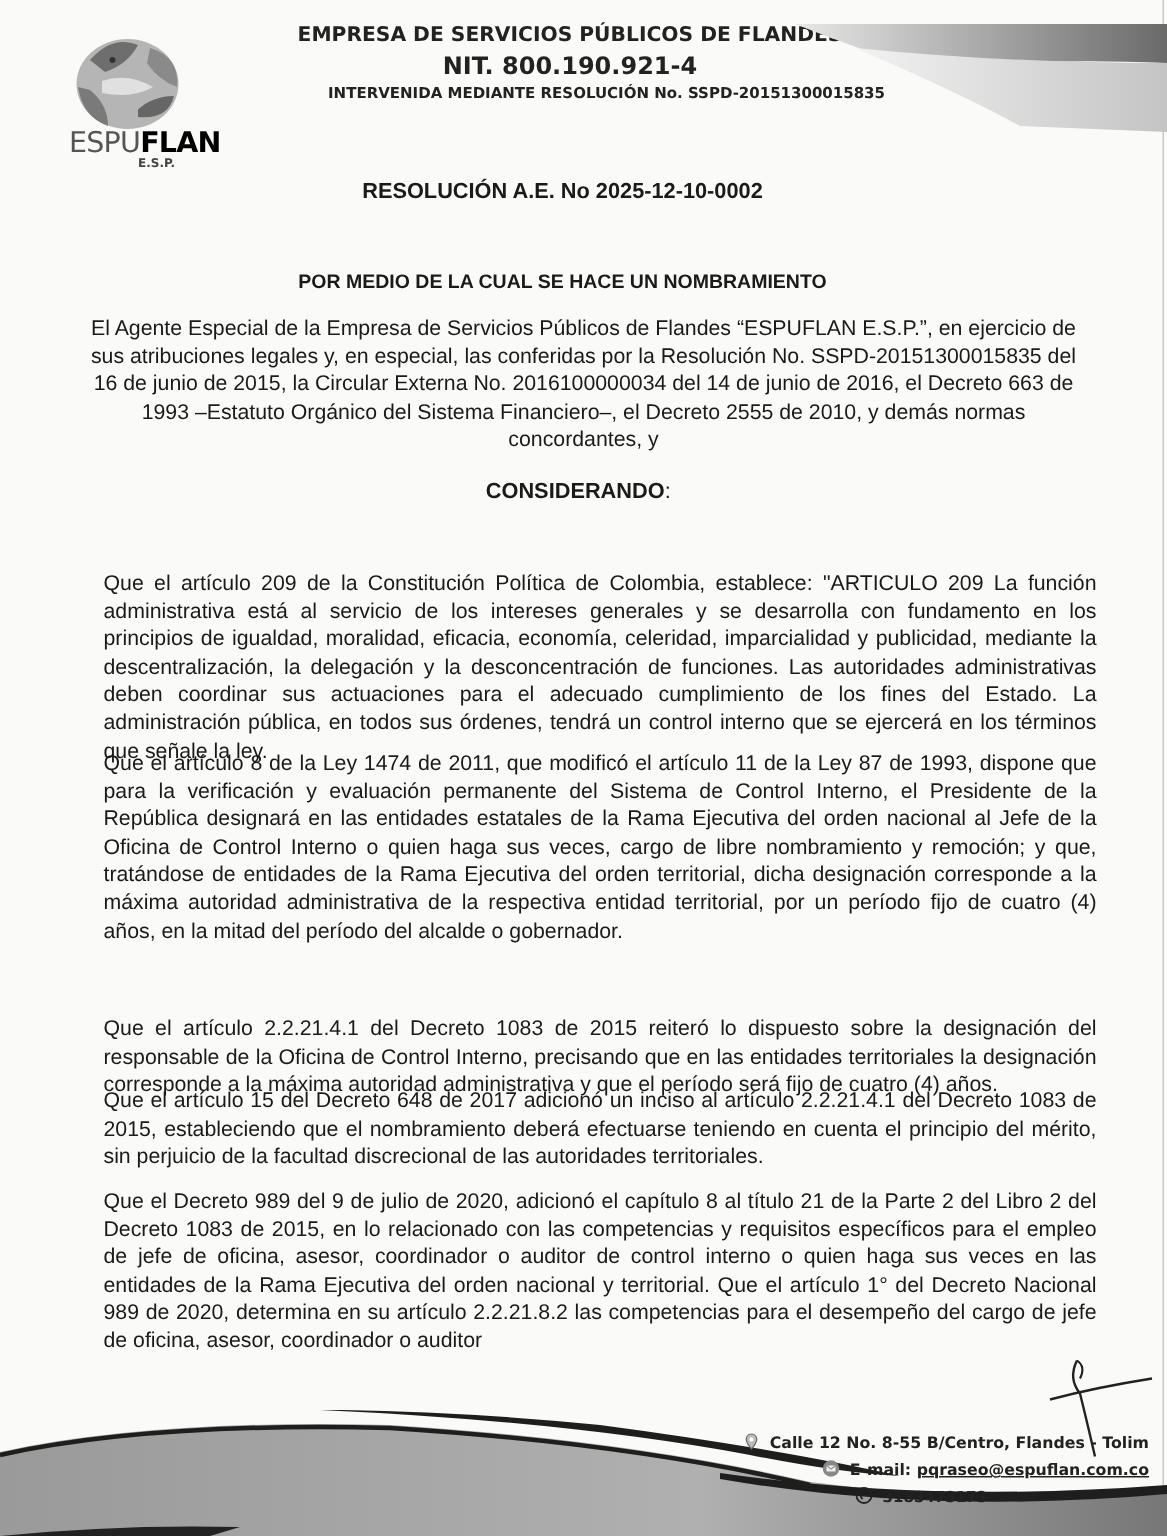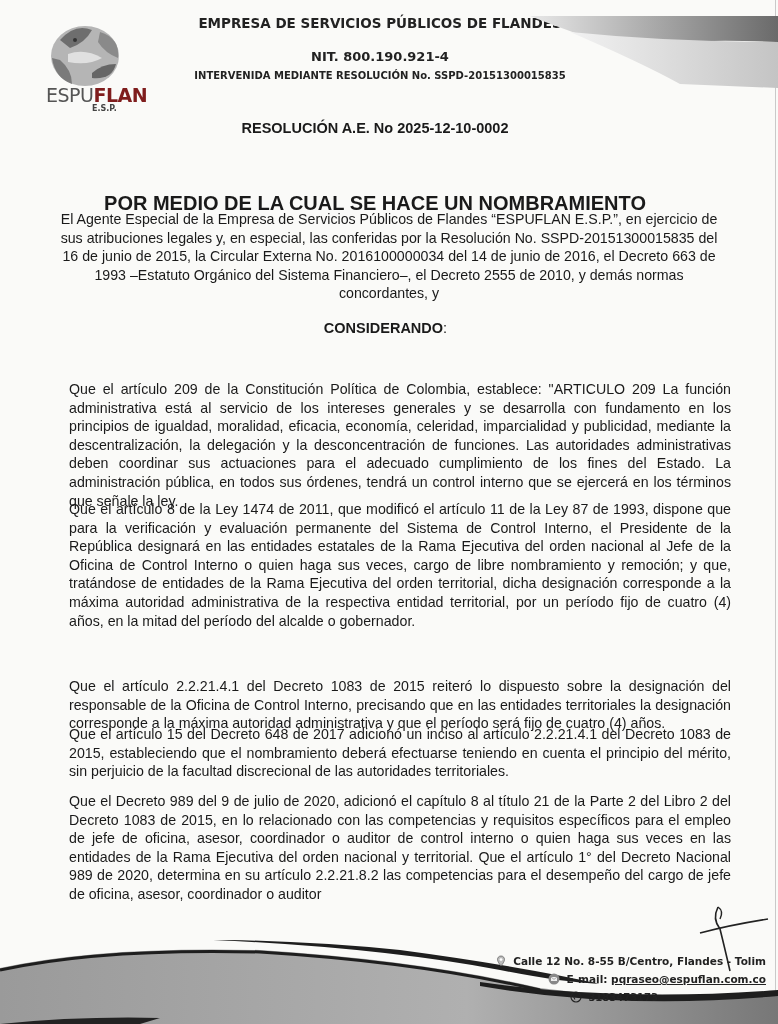--- a/index.html
+++ b/index.html
@@ -1,31 +1,31 @@
 <!DOCTYPE html>
 <html><head>
 <meta charset="utf-8">
 <style>
   html, body { margin:0; padding:0; }
   body { width:778px; height:1024px; position:relative; overflow:hidden; background:#f7f7f5; font-family:"Liberation Sans", sans-serif; color:#1a1a1a; }
   .page { position:absolute; left:0; top:0; width:778px; height:1024px; background:#fafaf8; }
   .header-text { position:absolute; left:170px; top:14px; width:420px; text-align:center; font-family:"DejaVu Sans", sans-serif; font-weight:bold; color:#222; }
   .h1 { font-size:13.5px; line-height:19px; }
-  .h2 { font-size:13px; line-height:19px; margin-top:14px; }
-  .h3 { font-size:10px; line-height:15px; margin-top:2px; }
+  .h2 { font-size:16px; line-height:19px; margin-top:1px; }
+  .h3 { font-size:10px; line-height:15px; margin-top:2px;text-align:right; }
   .h4 { font-size:10px; line-height:15px; }
   .logo { position:absolute; left:30px; top:18px; width:110px; height:105px; }
   .logo-word { position:absolute; left:46px; top:84px; font-family:"DejaVu Sans", sans-serif; font-size:19px; color:#555; letter-spacing:-0.5px; }
-  .logo-word b { color:#7f1d1d; }
+  .logo-word b { color:#000000; }
   .logo-esp { position:absolute; left:92px; top:104px; font-size:8px; font-weight:bold; color:#444; font-family:"DejaVu Sans", sans-serif; }
   .swoosh-top { position:absolute; left:530px; top:12px; width:248px; height:76px; }
   .title { position:absolute; left:0; width:750px; text-align:center; font-weight:bold; font-size:14.5px; }
   .t1 { top:120px; }
   .t2 { top:139px; }
-  .t3 { top:192px; font-size:20px; }
+  .t3 { top:180px; font-size:13px; }
   .intro { position:absolute; left:52px; top:210px; width:674px; text-align:center; font-size:14.2px; line-height:18.5px; }
   .consid { position:absolute; left:0; top:320px; width:771px; text-align:center; font-weight:bold; font-size:14.5px; }
   .para { position:absolute; left:59px; width:662px; text-align:justify; font-size:14.2px; line-height:18.6px;margin-left:10px; }
   .p1 { top:380px; }
   .p2 { top:500px; }
   .p3 { top:677px; }
   .p4 { top:725px; }
   .p5 { top:792px; }
   .footer-swoosh { position:absolute; left:0; top:940px; width:778px; height:84px; }
   .contact { position:absolute; right:8px; font-family:"DejaVu Sans", sans-serif; font-weight:bold; font-size:10.5px; color:#222; white-space:nowrap; }

